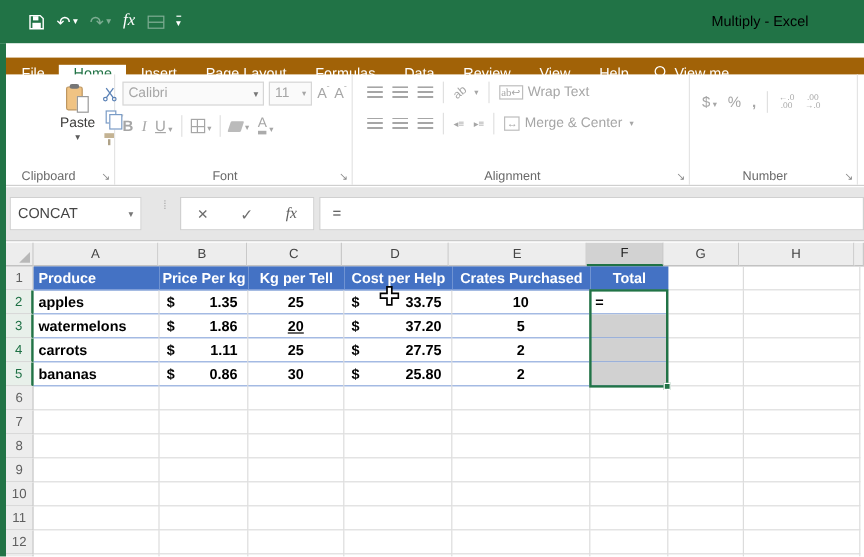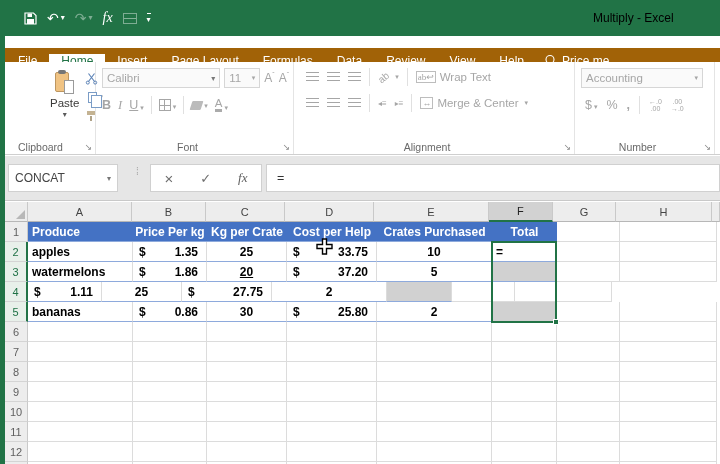--- a/index.html
+++ b/index.html
@@ -149,21 +149,21 @@
       <div class="tab">Data</div>
       <div class="tab">Review</div>
       <div class="tab">View</div>
       <div class="tab">Help</div>
       <div class="tellme">
         <svg width="12" height="15" viewBox="0 0 12 15">
           <circle cx="6" cy="5.5" r="4" fill="none" stroke="#fff" stroke-width="1.1"></circle>
           <rect x="4.2" y="10" width="3.6" height="1.2" fill="#fff"></rect>
           <rect x="4.6" y="12" width="2.8" height="1" fill="#fff"></rect>
         </svg>
-        <span>Price me</span>
+        <span>View me</span>
       </div>
     </div>
 
   <div class="ribbon">
 
     <div class="rgroup" style="width:96px">
       <div class="clip-body">
         <div class="paste-btn">
           <span class="cb">
               <span class="board"></span>
@@ -268,26 +268,20 @@
             <span class="merge-ic">↔</span>
             <span>Merge &amp; Center</span>
             <span class="dd">▾</span>
           </span>
       </div>
       <div class="rlabel">Alignment</div>
       <span class="launcher">↘</span>
     </div>
 
     <div class="rgroup" style="width:140px">
-      <div class="rrow1">
-        <div class="combo" style="width:122px">
-            <span>Accounting</span>
-            <span class="dd">▾</span>
-          </div>
-      </div>
       <div class="rrow2" style="gap:9px; padding-left:4px;">
         <span class="numsym"><span>$</span><span class="dd">▾</span></span>
         <span class="numsym">%</span>
         <span class="numsym" style="font-weight:bold">,</span>
         <span class="vdiv"></span>
         <span class="dec">
             <span>←.0</span>
             <span>.00</span>
           </span>
         <span class="dec">
@@ -328,21 +322,21 @@
         <div class="colhdr" style="width: 115px;">E</div>
         <div class="colhdr selcol" style="width: 65px;">F</div>
         <div class="colhdr" style="width: 63px;">G</div>
         <div class="colhdr" style="width: 97px;">H</div>
         <div class="colhdr" style="width: 8px;"></div>
       </div>
       <div class="srow">
         <div class="rowhdr">1</div>
         <div class="cell h1 h-left" style="width: 105px;">Produce</div>
         <div class="cell h1 h-center" style="width: 74px;">Price Per kg</div>
-        <div class="cell h1 h-center" style="width: 80px;">Kg per Crate</div>
+        <div class="cell h1 h-center" style="width: 80px;">Kg per Tell</div>
         <div class="cell h1 h-center" style="width: 90px;">Cost per Help</div>
         <div class="cell h1 h-center" style="width: 115px;">Crates Purchased</div>
         <div class="cell h1 h-center" style="width: 65px;">Total</div>
         <div class="cell" style="width: 63px;"></div>
         <div class="cell" style="width: 97px;"></div>
       </div>
       <div class="srow">
         <div class="rowhdr selrow">2</div>
         <div class="cell tbl a-left" style="width: 105px;">apples</div>
         <div class="cell tbl acct" style="width: 74px;">
@@ -371,20 +365,21 @@
           <span>$</span>
           <span>37.20</span>
         </div>
         <div class="cell tbl a-center" style="width: 115px;">5</div>
         <div class="cell tbl a-left selgray" style="width: 65px;"></div>
         <div class="cell" style="width: 63px;"></div>
         <div class="cell" style="width: 97px;"></div>
       </div>
       <div class="srow">
         <div class="rowhdr selrow">4</div>
+        <div class="cell tbl a-left" style="width: 105px;">carrots</div>
         <div class="cell tbl acct" style="width: 74px;">
           <span>$</span>
           <span>1.11</span>
         </div>
         <div class="cell tbl a-center" style="width: 80px;">25</div>
         <div class="cell tbl acct" style="width: 90px;">
           <span>$</span>
           <span>27.75</span>
         </div>
         <div class="cell tbl a-center" style="width: 115px;">2</div>

